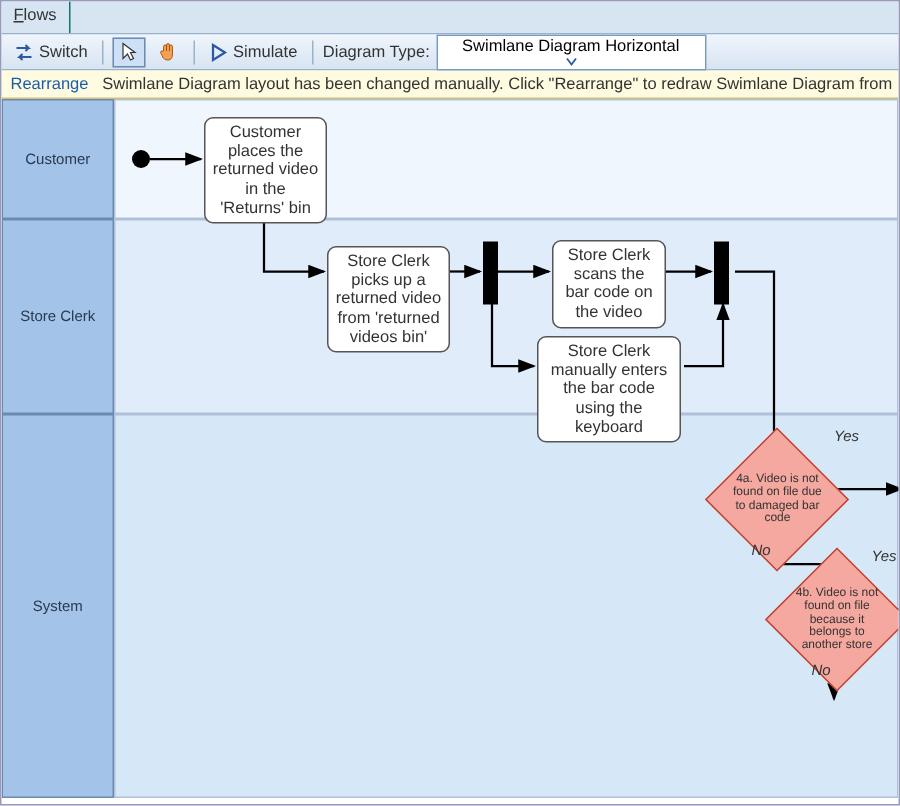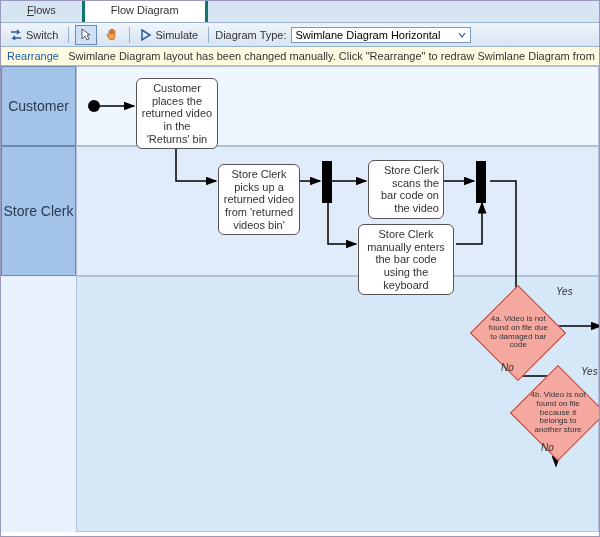--- a/index.html
+++ b/index.html
@@ -13,22 +13,22 @@
   background: #fff;
   border: 1px solid #99b;
 }
 .tabs {
   display: flex;
   background: #d7e4f2;
   height: 22px;
   border-bottom: 1px solid #99b3cc;
 }
 .tab {
-  padding: 3px 26px;
-  border-right: 3px solid #0f766e;
+  padding: 3px 8px;
+  border-right: 1px solid #0f766e;
   color: #333;
   cursor: pointer;
   background: #d7e4f2;
 }
 .tab.active {
   background: #fff;
   font-weight: normal;
 }
 .tab u { text-decoration: underline; }
 .toolbar {
@@ -57,20 +57,21 @@
 .tb-label { color: #333; }
 .tb-select {
   background: #fff;
   border: 1px solid #7a9ac0;
   padding: 1px 4px;
   width: 180px;
   display: flex;
   justify-content: space-between;
   align-items: center;
   cursor: pointer;
+  flex-direction: column;
 }
 .msgbar {
   background: #fffbe0;
   border-bottom: 1px solid #d0c070;
   padding: 3px 6px;
   color: #333;
   white-space: nowrap;
   overflow: hidden;
 }
 .msgbar .link { color: #1a5da8; cursor: pointer; }
@@ -83,21 +84,21 @@
 .lane-header {
   position: absolute;
   left: 0;
   width: 75px;
   background: #a3c3e8;
   border: 1px solid #6a8ab0;
   display: flex;
   align-items: center;
   justify-content: center;
   color: #2a3a50;
-  font-size: 14px;
+  font-size: 10px;
 }
 .lane-body {
   position: absolute;
   left: 75px;
   right: 0;
   border: 1px solid #b0c0d8;
 }
 .lane1 .lane-body { background: #f0f6fe; }
 .lane2 .lane-body { background: #e0ecfa; }
 .lane3 .lane-body { background: #d6e7f8; }
@@ -155,21 +156,20 @@
   left: 75px;
   top: 0;
   pointer-events: none;
 }
 </style>
 </head>
 <body>
 
 <div class="tabs">
   <div class="tab"><u>F</u>lows</div>
-  <div class="tab active">Flow Diagram</div>
 </div>
 
 <div class="toolbar">
   <div class="tb-btn">
     <svg width="14" height="14">
         <path d="M2 4 L10 4 L8 2 M10 4 L8 6 M12 10 L4 10 L6 8 M4 10 L6 12" stroke="#2a5aa0" fill="none" stroke-width="1.4"></path>
       </svg>
     <span>Switch</span>
   </div>
   <div class="tb-sep"></div>
@@ -214,20 +214,23 @@
       <div class="lane-body" style="top:0;height:80px;"></div>
     </div>
 
   <div class="lane-header" style="top:80px;height:130px;">
     <span>Store Clerk</span>
   </div>
   <div class="lane2">
       <div class="lane-body" style="top:80px;height:130px;"></div>
     </div>
 
+  <div class="lane-header" style="top:210px;height:256px;">
+    <span>System</span>
+  </div>
   <div class="lane3">
       <div class="lane-body" style="top:210px;height:256px;"></div>
     </div>
 
   <svg class="edges" width="525" height="466">
     <defs>
       <marker id="arr" markerWidth="8" markerHeight="8" refX="7" refY="3" orient="auto">
         <path d="M0,0 L8,3 L0,6 Z" fill="#000"></path>
       </marker>
     </defs>
@@ -262,21 +265,21 @@
   <div class="node" style="left:135px;top:12px;width:82px;">
     <span>Customer places the returned video in the 'Returns' bin</span>
   </div>
 
   <div class="node" style="left:217px;top:88px;width:82px;margin-top:10px;">
     <span>Store Clerk picks up a returned video from 'returned videos bin'</span>
   </div>
 
   <div class="gateway" style="left:321px;top:95px;width:10px;height:42px;"></div>
 
-  <div class="node" style="left:367px;top:94px;width:76px;text-align:right;">
+  <div class="node" style="left:367px;top:94px;width:76px;">
     <span>Store Clerk scans the bar code on the video</span>
   </div>
 
   <div class="node" style="left:357px;top:158px;width:96px;">
     <span>Store Clerk manually enters the bar code using the keyboard</span>
   </div>
 
   <div class="gateway" style="left:475px;top:95px;width:10px;height:42px;"></div>
 
   <div class="decision" style="left:483px;top:233px;">

